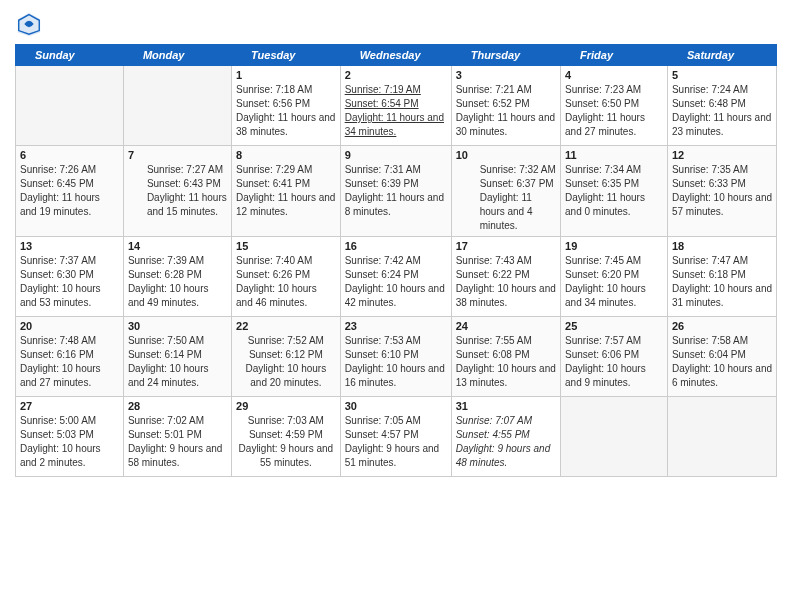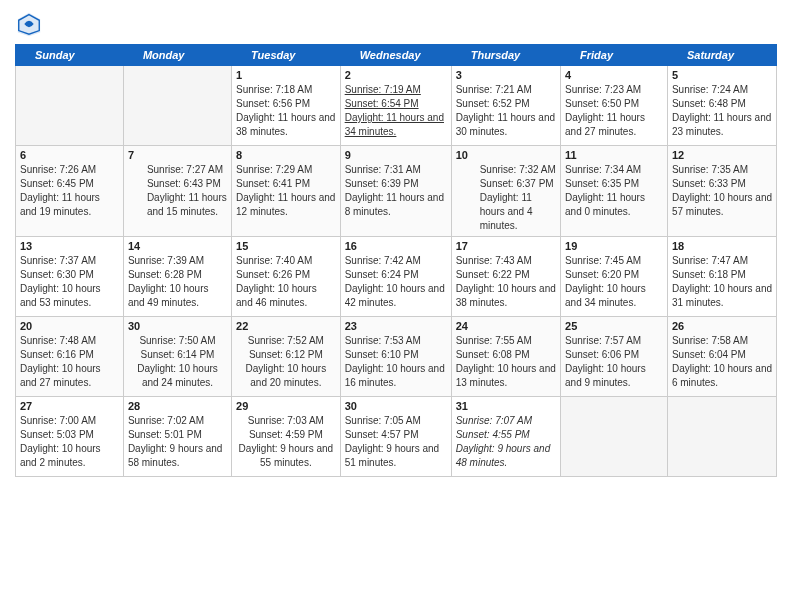--- a/index.html
+++ b/index.html
@@ -260,21 +260,21 @@
         </tr>
         <tr>
           <td>
             <span class="day-num">20</span>
             <div class="day-info" style="white-space: pre-line;">Sunrise: 7:48 AM
 Sunset: 6:16 PM
 Daylight: 10 hours and 27 minutes.</div>
           </td>
           <td>
             <span class="day-num">30</span>
-            <div class="day-info" style="white-space: pre-line; text-align: center;">Sunrise: 7:50 AM
+            <div class="day-info" style="white-space: pre-line;">Sunrise: 7:50 AM
 Sunset: 6:14 PM
 Daylight: 10 hours and 24 minutes.</div>
           </td>
           <td>
             <span class="day-num">22</span>
             <div class="day-info" style="white-space: pre-line; text-align: center;">Sunrise: 7:52 AM
 Sunset: 6:12 PM
 Daylight: 10 hours and 20 minutes.</div>
           </td>
           <td>
@@ -298,21 +298,21 @@
           <td>
             <span class="day-num">26</span>
             <div class="day-info" style="white-space: pre-line;">Sunrise: 7:58 AM
 Sunset: 6:04 PM
 Daylight: 10 hours and 6 minutes.</div>
           </td>
         </tr>
         <tr>
           <td>
             <span class="day-num">27</span>
-            <div class="day-info" style="white-space: pre-line;">Sunrise: 7:00 AM
+            <div class="day-info" style="white-space: pre-line;">Sunrise: 5:00 AM
 Sunset: 5:03 PM
 Daylight: 10 hours and 2 minutes.</div>
           </td>
           <td>
             <span class="day-num">28</span>
             <div class="day-info" style="white-space: pre-line;">Sunrise: 7:02 AM
 Sunset: 5:01 PM
 Daylight: 9 hours and 58 minutes.</div>
           </td>
           <td>

